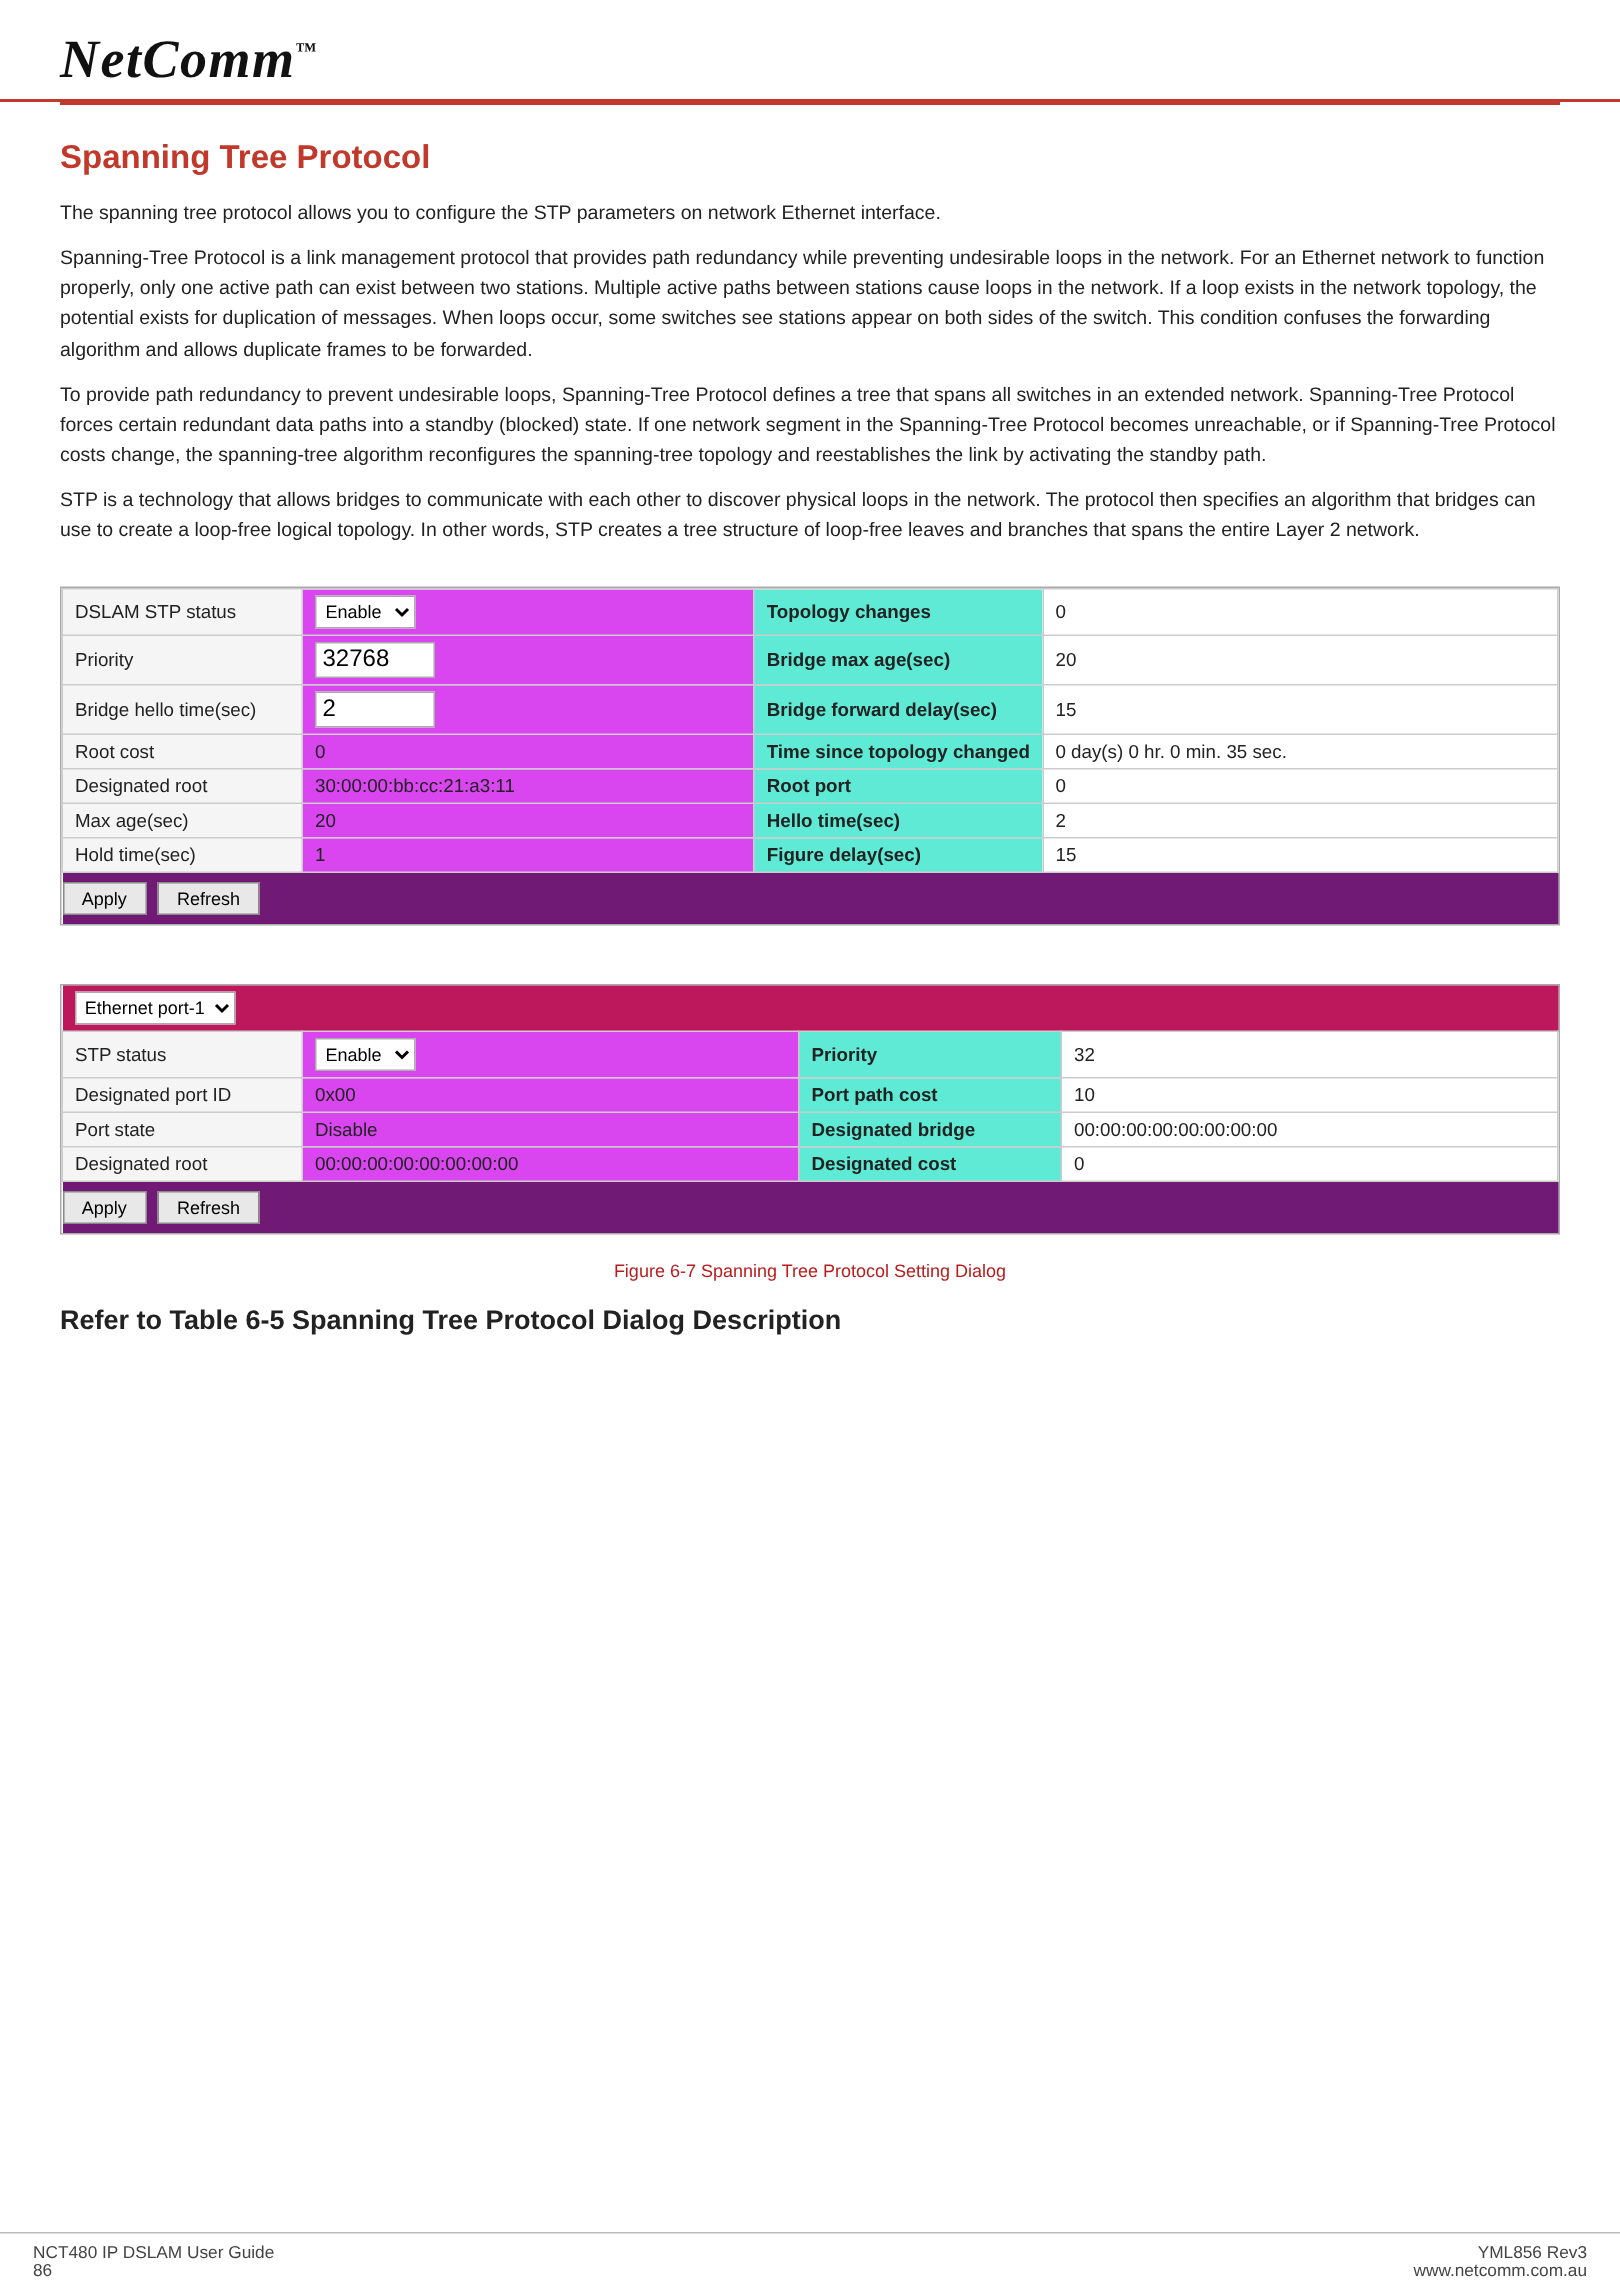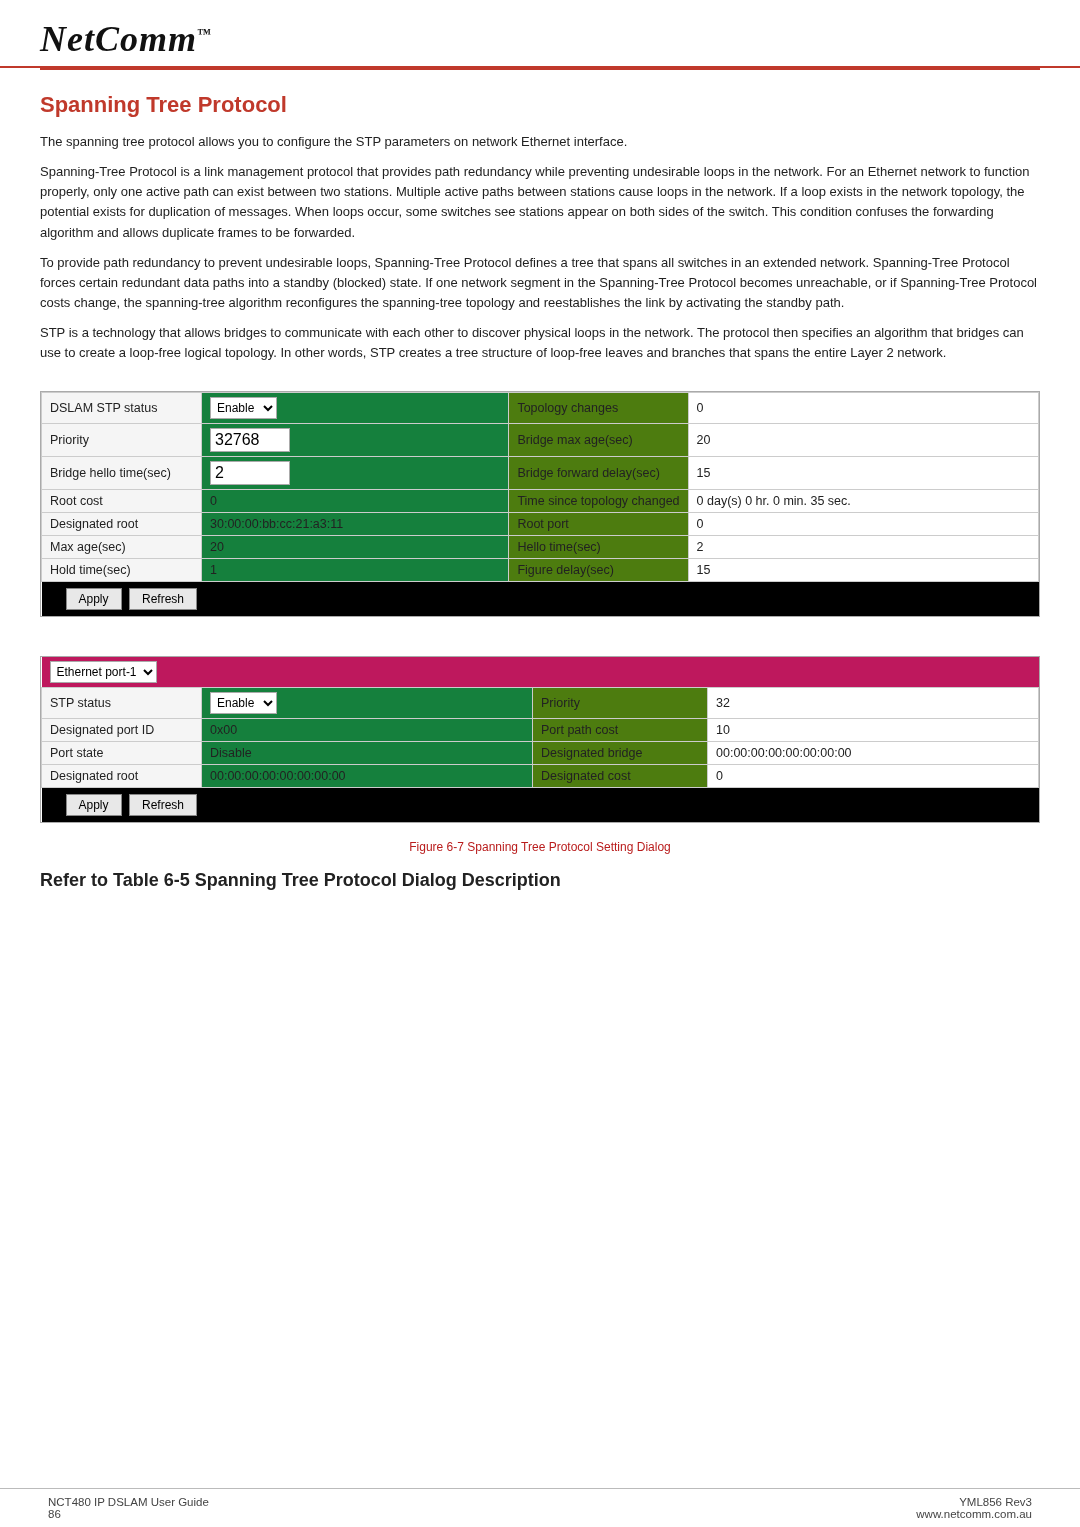--- a/index.html
+++ b/index.html
@@ -81,26 +81,26 @@
       padding: 4px 8px;
       vertical-align: middle;
       white-space: nowrap;
     }
     .stp-table td.label {
       background: #f5f5f5;
       font-weight: normal;
       width: 160px;
     }
     .stp-table td.value {
-      background: #15803d;
+      background: #d946ef;
       min-width: 130px;
     }
     .stp-table td.label2 {
-      background: #4d7c0f;
-      font-weight: normal;
+      background: #5eead4;
+      font-weight: bold;
       width: 175px;
     }
     .stp-table td.value2 {
       background: #fff;
       min-width: 130px;
     }
     .input-field {
       border: 1px solid #aaa;
       padding: 2px 4px;
       font-size: 16px;
@@ -108,22 +108,22 @@
       width: 80px;
     }
     .input-select {
       border: 1px solid #aaa;
       padding: 2px 2px;
       font-size: 12px;
       background: #fff;
     }
     .btn-row td {
       border: none;
-      padding: 6px 24px;
-      background: #000000;
+      padding: 6px 0;
+      background: #701a75;
     }
     .btn {
       border: 1px solid #888;
       background: #e8e8e8;
       padding: 3px 12px;
       font-size: 12px;
       cursor: pointer;
       margin-right: 4px;
     }
     
@@ -141,21 +141,21 @@
       font-size: 18px;
       font-weight: bold;
       margin-top: 8px;
       margin-bottom: 30px;
     }
     
     .footer {
       border-top: 1px solid #bbb;
       display: flex;
       justify-content: space-between;
-      padding: 7px 48px;
+      padding: 7px 22px;
       font-size: 11.5px;
       color: #444;
       margin-top: auto;
     }
   </style>
 </head>
 <body>
 
 <div class="page">
 

